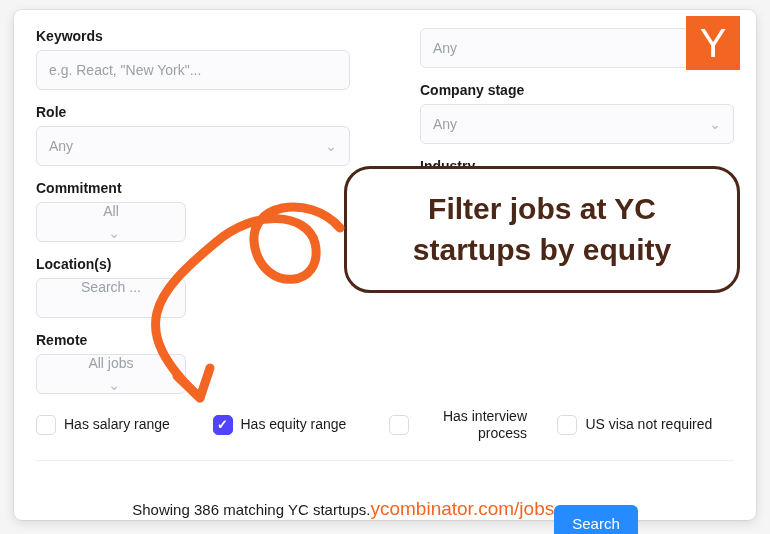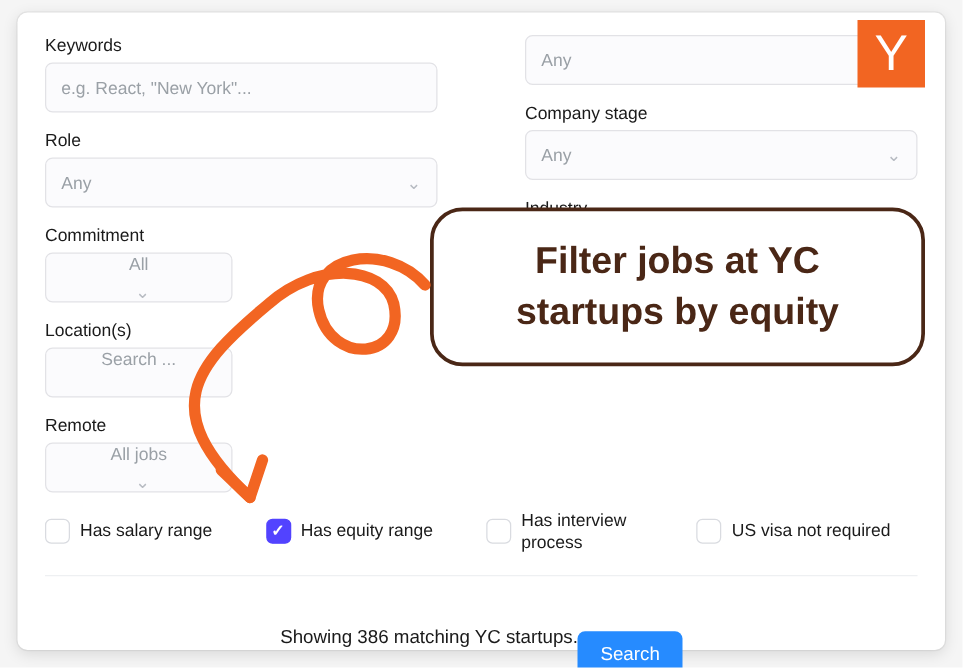--- a/index.html
+++ b/index.html
@@ -25,21 +25,21 @@
     flex-direction: column;
   }
   .columns {
     display: flex;
     gap: 70px;
     flex: 1;
   }
   .col { flex: 1; display: flex; flex-direction: column; }
   .field-label {
     font-size: 14px;
-    font-weight: 400;
+    font-weight: 700;
     color: #1a1a1a;
     margin-bottom: 6px;
   }
   .input, .select {
     width: 100%;
     height: 40px;
     border: 1px solid #e2e2e6;
     border-radius: 6px;
     background: #fbfbfd;
     padding: 0 12px;
@@ -51,20 +51,21 @@
     margin-bottom: 14px;
   }
   .input-sm { width: 150px; flex-direction: column; }
   .chev { color: #b7bbc2; margin-left: 6px; }
   .check-row {
     display: flex;
     align-items: center;
     gap: 8px;
     padding: 14px 0 18px 0;
     border-bottom: 1px solid #eef0f2;
+    text-align: right;
   }
   .check-row > .check-item {
     display: flex;
     align-items: center;
     gap: 8px;
   }
   .cbox {
     width: 20px; height: 20px;
     border: 1px solid #d9dbe0;
     border-radius: 5px;
@@ -210,20 +211,21 @@
       <span class="chk-label" style="max-width:110px">Has interview process</span>
     </div>
     <div class="check-item" style="flex:1.1">
       <div class="cbox"></div>
       <span class="chk-label">US visa not required</span>
     </div>
   </div>
 
   <div class="footer">
     <div class="results">Showing 386 matching YC startups.</div>
+    <div class="url-anno">ycombinator.com/jobs</div>
     <button class="search-btn">Search</button>
   </div>
 
 </div>
 
 <div class="yc-logo">
   <span>Y</span>
 </div>
 
 <div class="callout">

